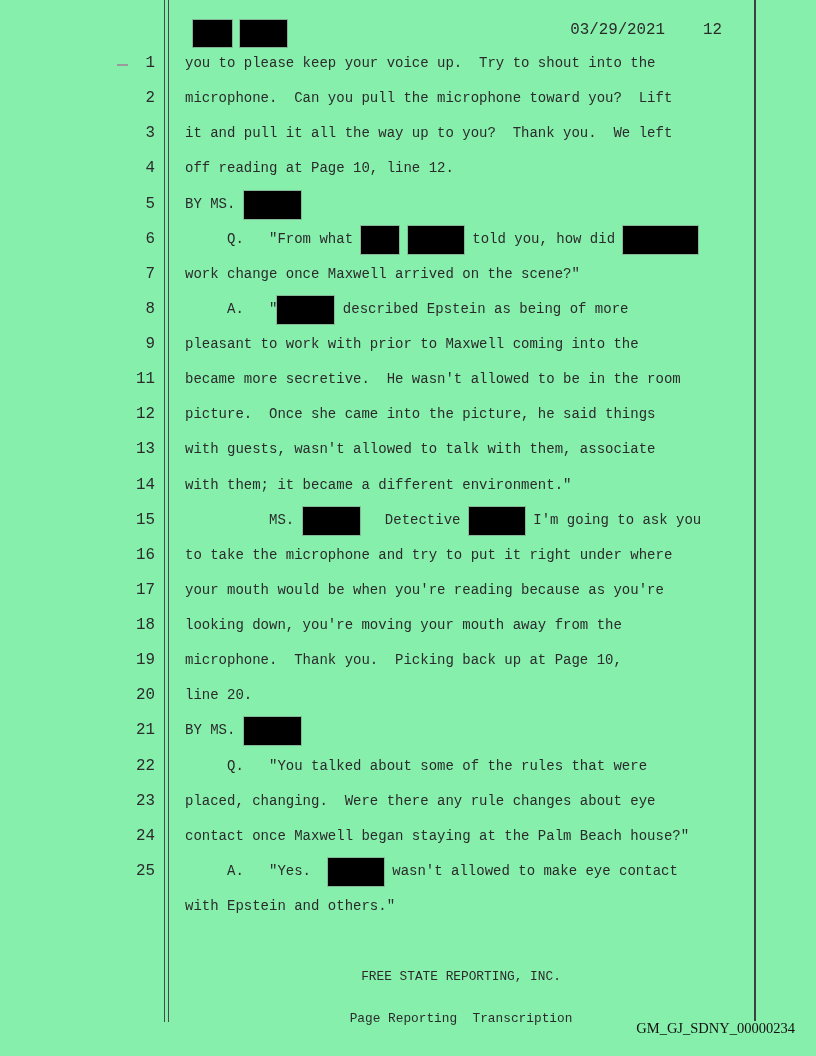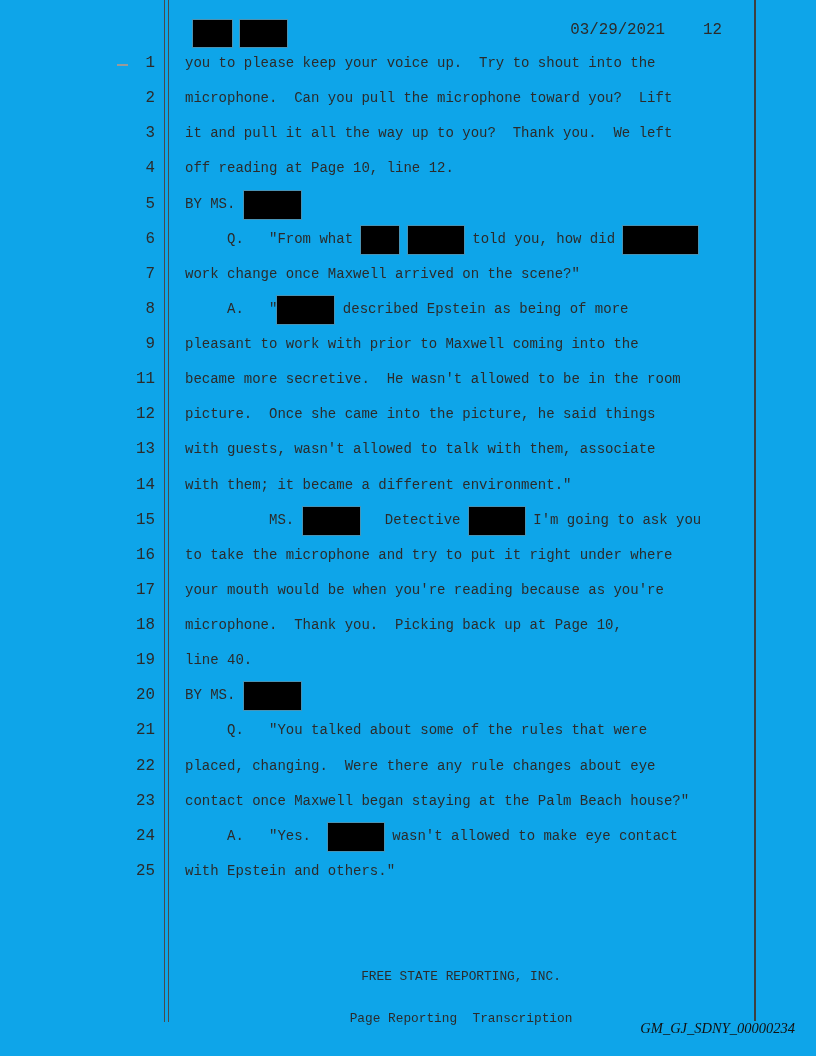--- a/index.html
+++ b/index.html
@@ -4,21 +4,21 @@
 <style>
   html, body {
     margin: 0;
     padding: 0;
     background: #ffffff;
   }
   #page {
     position: relative;
     width: 816px;
     height: 1056px;
-    background: #0ea5e9;
+    background: #86efac;
     overflow: hidden;
     font-family: "Liberation Mono", "DejaVu Sans Mono", monospace;
     color: #2b2b2b;
   }
   
   .left-double-rule {
     position: absolute;
     left: 164px;
     top: 0;
     width: 3px;
@@ -101,21 +101,20 @@
     white-space: pre;
   }
   
   .bates {
     position: absolute;
     top: 1020px;
     right: 21px;
     font-family: "Liberation Serif", "DejaVu Serif", serif;
     font-size: 14.5px;
     color: #111;
-    font-style: italic;
   }
 </style>
 </head>
 <body>
 
 <div id="page">
 
   <span class="hdr-redact r1"></span>
   <span class="hdr-redact r2"></span>
 
@@ -161,22 +160,23 @@
       <div class="row">work change once Maxwell arrived on the scene?"</div>
       <div class="row">     A.   "<span class="redact" style="width: 57px; background: rgb(0, 0, 0);"></span> described Epstein as being of more</div>
       <div class="row">pleasant to work with prior to Maxwell coming into the</div>
       <div class="row">became more secretive.  He wasn't allowed to be in the room</div>
       <div class="row">picture.  Once she came into the picture, he said things</div>
       <div class="row">with guests, wasn't allowed to talk with them, associate</div>
       <div class="row">with them; it became a different environment."</div>
       <div class="row">          MS. <span class="redact" style="width: 57px; background: rgb(0, 0, 0);"></span>   Detective <span class="redact" style="width: 56px; background: rgb(0, 0, 0);"></span> I'm going to ask you</div>
       <div class="row">to take the microphone and try to put it right under where</div>
       <div class="row">your mouth would be when you're reading because as you're</div>
+      <div class="row">looking down, you're moving your mouth away from the</div>
       <div class="row">microphone.  Thank you.  Picking back up at Page 10,</div>
-      <div class="row">line 40.</div>
+      <div class="row">line 20.</div>
       <div class="row">BY MS. <span class="redact" style="width: 57px; background: rgb(0, 0, 0);"></span></div>
       <div class="row">     Q.   "You talked about some of the rules that were</div>
       <div class="row">placed, changing.  Were there any rule changes about eye</div>
       <div class="row">contact once Maxwell began staying at the Palm Beach house?"</div>
       <div class="row">     A.   "Yes.  <span class="redact" style="width: 56px; background: rgb(0, 0, 0);"></span> wasn't allowed to make eye contact</div>
       <div class="row">with Epstein and others."</div>
     </div>
 
   <div class="reporter-footer">
     <div class="footer-line">FREE STATE REPORTING, INC.</div>

